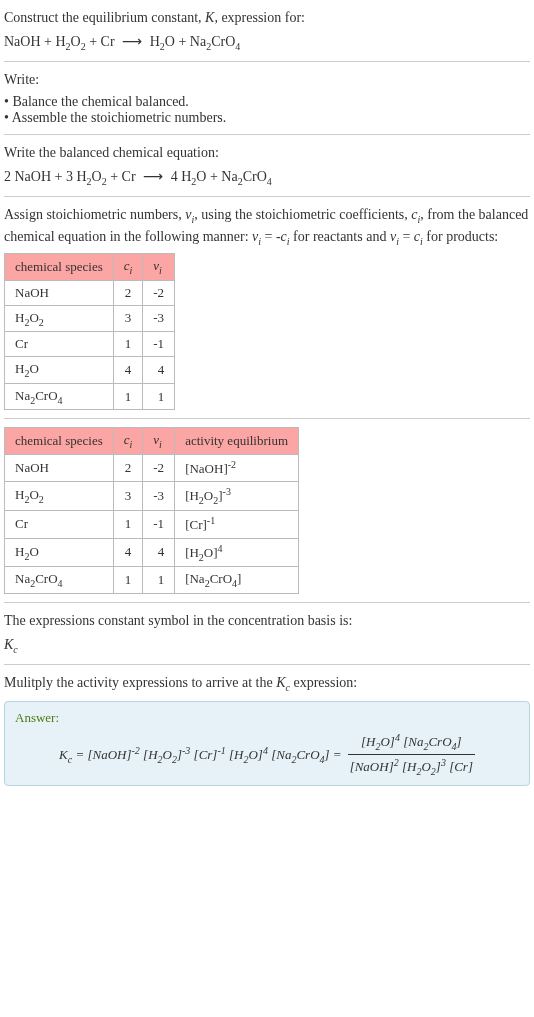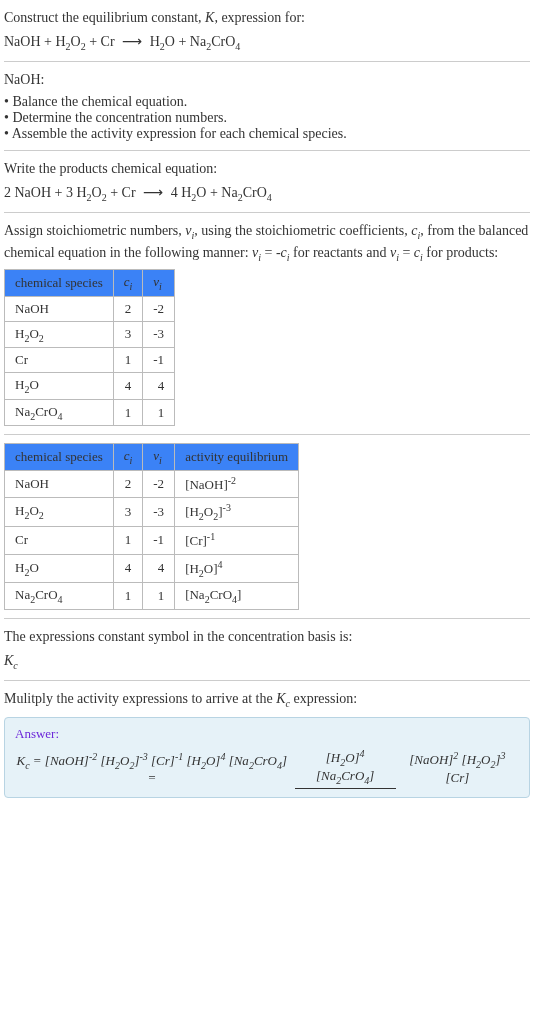--- a/index.html
+++ b/index.html
@@ -44,52 +44,52 @@
       margin-bottom: 6px;
     }
     td, th {
       border: 1px solid #bbb;
       padding: 4px 10px;
       text-align: left;
       font-weight: normal;
       font-size: 13px;
     }
     th {
-      background: #3b82f6;
+      background: #fca5a5;
     }
     .col-center {
       text-align: center;
     }
     .col-right {
       text-align: right;
     }
     .ans-box {
       background: #e6f2f8;
       border: 1px solid #b8d4e3;
       border-radius: 4px;
       padding: 8px 10px;
       margin-top: 6px;
     }
     .ans-label {
-      color: #6d28d9;
+      color: #4d7c0f;
       font-size: 13px;
       margin-bottom: 6px;
     }
     .ans-eq {
       text-align: center;
       font-style: italic;
       display: flex;
       align-items: center;
       justify-content: center;
       gap: 6px;
       font-size: 13px;
     }
     .frac {
       display: inline-flex;
-      flex-direction: row;
+      flex-direction: column;
       text-align: center;
       vertical-align: middle;
       font-size: 13px;
     }
     .frac .num {
       border-bottom: 1px solid #333;
       padding: 0 2px 2px;
     }
     .frac .den {
       padding: 2px 2px 0;
@@ -110,32 +110,31 @@
 <body>
 
 <div class="section">
   <div class="line">Construct the equilibrium constant, <span class="italic">K</span>, expression for:</div>
   <div class="line">NaOH + H<sub>2</sub>O<sub>2</sub> + Cr <span class="arrow">⟶</span> H<sub>2</sub>O + Na<sub>2</sub>CrO<sub>4</sub></div>
 </div>
 
 <hr>
 
 <div class="section">
-  <div class="line">NaOH:</div>
+  <div class="line">Write:</div>
   <ul class="bullet">
-    <li>Balance the chemical equation.</li>
-    <li>Determine the concentration numbers.</li>
-    <li>Assemble the activity expression for each chemical species.</li>
+    <li>Balance the chemical balanced.</li>
+    <li>Assemble the stoichiometric numbers.</li>
   </ul>
 </div>
 
 <hr>
 
 <div class="section">
-  <div class="line">Write the products chemical equation:</div>
+  <div class="line">Write the balanced chemical equation:</div>
   <div class="line">2 NaOH + 3 H<sub>2</sub>O<sub>2</sub> + Cr <span class="arrow">⟶</span> 4 H<sub>2</sub>O + Na<sub>2</sub>CrO<sub>4</sub></div>
 </div>
 
 <hr>
 
 <div class="section">
   <div class="line">Assign stoichiometric numbers, <span class="italic">ν<sub>i</sub></span>, using the stoichiometric coefficients, <span class="italic">c<sub>i</sub></span>, from the balanced chemical equation in the following manner: <span class="italic">ν<sub>i</sub></span> = -<span class="italic">c<sub>i</sub></span> for reactants and <span class="italic">ν<sub>i</sub></span> = <span class="italic">c<sub>i</sub></span> for products:</div>
   <table>
     <tbody>
         <tr>

